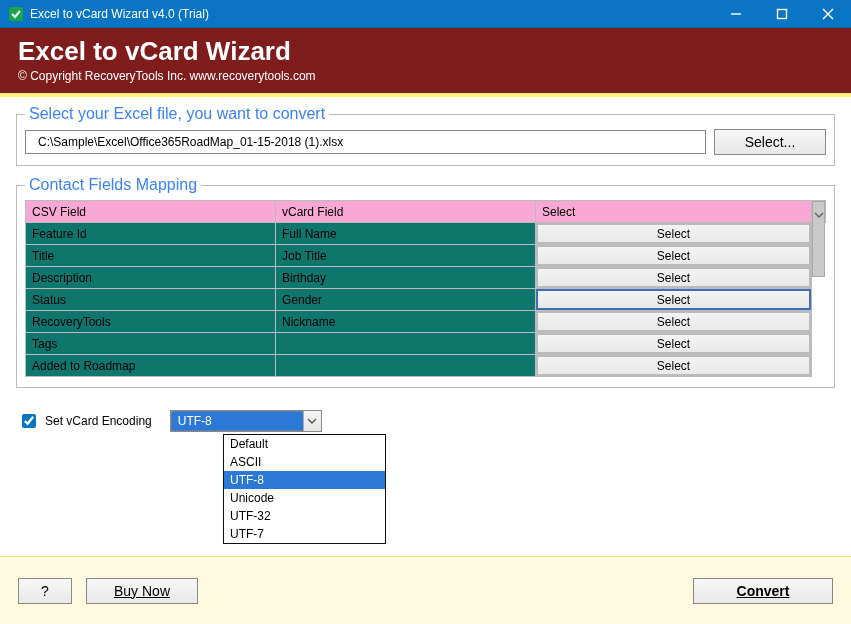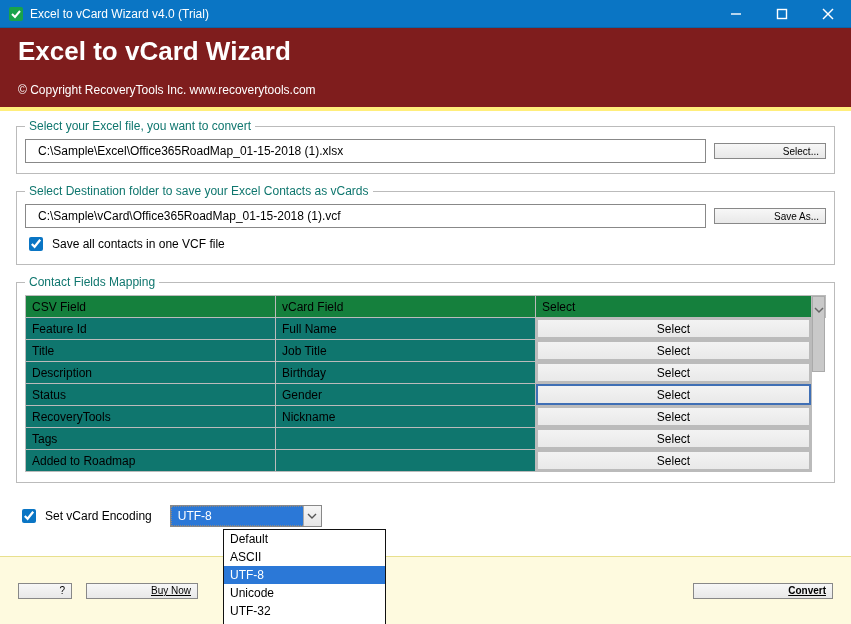--- a/index.html
+++ b/index.html
@@ -11,45 +11,45 @@
   .titlebar .icon-box { width: 20px; height: 20px; margin: 0 4px 0 6px; display: flex; align-items: center; justify-content: center; }
   .titlebar .icon-box svg { display:block; }
   .titlebar .title-text { color: #fff; font-size: 12px; flex: 1; }
   .titlebar .win-controls { display: flex; }
   .titlebar .win-btn { width: 46px; height: 28px; display:flex; align-items:center; justify-content:center; color:#fff; }
   .titlebar .win-btn svg { display:block; }
 
   
   .banner { background: #7f1d1d; padding: 8px 18px 10px; }
   .banner .hdr { color: #fff; font-size: 26px; font-weight: bold; }
-  .banner .sub { color: #fff; font-size: 12px; margin-top: 16px; }
+  .banner .sub { color: #fff; font-size: 12px; margin-top: 2px; }
 
   .yellow-strip { height: 4px; background: #ffee7b; }
 
   
   .content { padding: 4px 10px 0; }
 
   fieldset.grp { border: 1px solid #bbb; margin: 4px 6px 10px; padding: 6px 8px 10px; }
-  fieldset.grp legend { font-size: 12px; color: #0f766e; padding: 0 4px; }
+  fieldset.grp legend { font-size: 16px; color: #3b82f6; padding: 0 4px; }
 
   .row { display:flex; align-items:center; gap:8px; }
   .path-input { flex:1; height: 24px; padding: 2px 12px; border: 1px solid #888; font-size: 12px; background:#fff; }
-  .btn { height: 16px; min-width: 112px; border: 1px solid #888; background: linear-gradient(#f7f7f7,#e8e8e8); font-size: 10px; cursor: pointer; text-align: right; }
+  .btn { height: 26px; min-width: 112px; border: 1px solid #888; background: linear-gradient(#f7f7f7,#e8e8e8); font-size: 14px; cursor: pointer; }
   .btn.small { min-width: 54px; }
   .btn.convert { font-weight: bold; min-width: 140px; text-decoration: underline; }
   .btn.buy { text-decoration: underline; }
 
   .chk-row { display:flex; align-items:center; gap:6px; margin-top:6px; }
   .chk { width:14px; height:14px; accent-color:#0a75c4; }
 
   
   .map-wrap { position: relative; }
   .tbl { width: 100%; border-collapse: collapse; table-layout: fixed; }
   .tbl th, .tbl td { border: 1px solid #bbb; font-size: 12px; text-align:left; height:22px; padding:0 6px; background:#0f766e; }
-  .tbl th { background:#15803d; font-weight:normal; }
+  .tbl th { background:#f9a8d4; font-weight:normal; }
   .tbl td.sel-cell { padding:0; }
   .tbl td.sel-cell .sel-btn { width:100%; height:100%; border:2px solid #bbb; background:linear-gradient(#f3f3f3,#e9e9e9); cursor:pointer; font-size:12px; }
   .tbl td.sel-cell.active .sel-btn { border-color:#3f6fb5; }
   .scroll-col { width:14px; }
   .scroll-td { background:#f1f1f1 !important; position:relative; padding:0; }
   .thumb { position:absolute; left:0; right:0; top:0; height:76px; background:#c9c9c9; border:1px solid #aaa; }
 
   
   .enc-area { padding: 12px 18px 0; display:flex; align-items:center; gap:18px; position:relative; }
   .combo { width:152px; height:22px; border:1px solid #888; background:#fff; display:flex; align-items:center; position:relative; }
@@ -102,31 +102,20 @@
 <div class="content">
 
   <fieldset class="grp">
     <legend>Select your Excel file, you want to convert</legend>
     <div class="row">
       <input class="path-input" type="text" value="C:\Sample\Excel\Office365RoadMap_01-15-2018 (1).xlsx" style="">
       <button class="btn">Select...</button>
     </div>
   </fieldset>
 
-  <fieldset class="grp">
-    <legend>Select Destination folder to save your Excel Contacts as vCards</legend>
-    <div class="row">
-      <input class="path-input" type="text" value="C:\Sample\vCard\Office365RoadMap_01-15-2018 (1).vcf" style="">
-      <button class="btn">Save As...</button>
-    </div>
-    <div class="chk-row">
-      <input type="checkbox" class="chk" checked="" style="">
-      <span>Save all contacts in one VCF file</span>
-    </div>
-  </fieldset>
 
   <fieldset class="grp map-wrap">
     <legend>Contact Fields Mapping</legend>
     <table class="tbl">
       <colgroup>
         <col style="width:250px">
           <col style="width:260px">
           <col>
           <col class="scroll-col">
       </colgroup>

